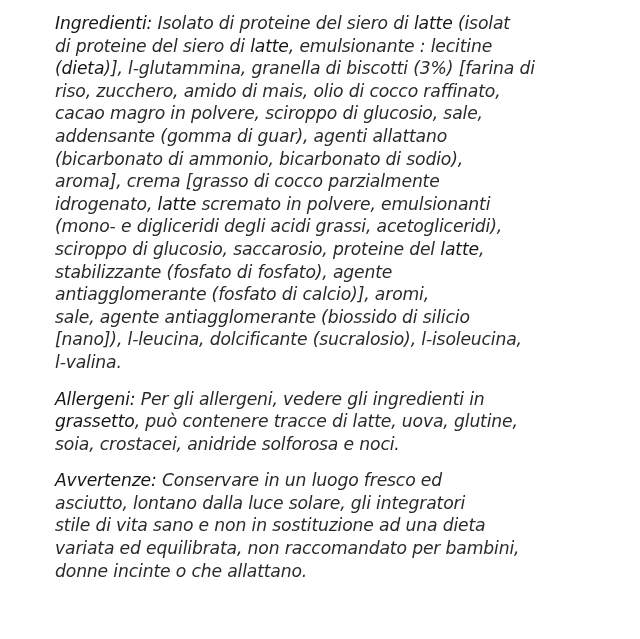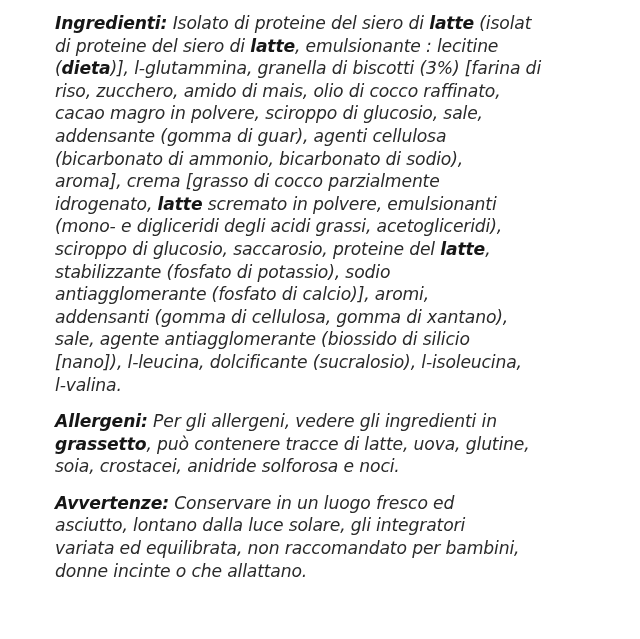--- a/index.html
+++ b/index.html
@@ -11,49 +11,49 @@
     width: 560px;
     font-family: "DejaVu Sans", sans-serif;
     font-style: italic;
     font-size: 17.2px;
     line-height: 22.6px;
     color: #2a2a2a;
     letter-spacing: -0.15px;
   }
   .para { margin: 0 0 14px 0; }
   .line { display: block; white-space: nowrap; }
-  b, .b { font-weight: bold; color: #161616; }
+  b, .b { font-weight: normal; color: #161616; }
 </style>
 </head>
 <body>
 
 <div class="doc">
   <div class="para">
       <span class="line"><b>Ingredienti:</b><span> Isolato di proteine del siero di </span><b>latte</b><span> (isolat</span></span>
       <span class="line"><span>di proteine del siero di </span><b>latte</b><span>, emulsionante : lecitine</span></span>
       <span class="line"><span>(</span><b>dieta</b><span>)], l-glutammina, granella di biscotti (3%) [farina di</span></span>
       <span class="line"><span>riso, zucchero, amido di mais, olio di cocco raffinato,</span></span>
       <span class="line"><span>cacao magro in polvere, sciroppo di glucosio, sale,</span></span>
-      <span class="line"><span>addensante (gomma di guar), agenti cellulosa</span></span>
+      <span class="line"><span>addensante (gomma di guar), agenti allattano</span></span>
       <span class="line"><span>(bicarbonato di ammonio, bicarbonato di sodio),</span></span>
       <span class="line"><span>aroma], crema [grasso di cocco parzialmente</span></span>
       <span class="line"><span>idrogenato, </span><b>latte</b><span> scremato in polvere, emulsionanti</span></span>
       <span class="line"><span>(mono- e digliceridi degli acidi grassi, acetogliceridi),</span></span>
       <span class="line"><span>sciroppo di glucosio, saccarosio, proteine del </span><b>latte</b><span>,</span></span>
-      <span class="line"><span>stabilizzante (fosfato di potassio), sodio</span></span>
+      <span class="line"><span>stabilizzante (fosfato di fosfato), agente</span></span>
       <span class="line"><span>antiagglomerante (fosfato di calcio)], aromi,</span></span>
-      <span class="line"><span>addensanti (gomma di cellulosa, gomma di xantano),</span></span>
       <span class="line"><span>sale, agente antiagglomerante (biossido di silicio</span></span>
       <span class="line"><span>[nano]), l-leucina, dolcificante (sucralosio), l-isoleucina,</span></span>
       <span class="line"><span>l-valina.</span></span>
     </div>
   <div class="para">
       <span class="line"><b>Allergeni:</b><span> Per gli allergeni, vedere gli ingredienti in</span></span>
       <span class="line"><b>grassetto</b><span>, può contenere tracce di latte, uova, glutine,</span></span>
       <span class="line"><span>soia, crostacei, anidride solforosa e noci.</span></span>
     </div>
   <div class="para">
       <span class="line"><b>Avvertenze:</b><span> Conservare in un luogo fresco ed</span></span>
       <span class="line"><span>asciutto, lontano dalla luce solare, gli integratori</span></span>
+      <span class="line"><span>stile di vita sano e non in sostituzione ad una dieta</span></span>
       <span class="line"><span>variata ed equilibrata, non raccomandato per bambini,</span></span>
       <span class="line"><span>donne incinte o che allattano.</span></span>
     </div>
 </div>
 
 </body></html>

